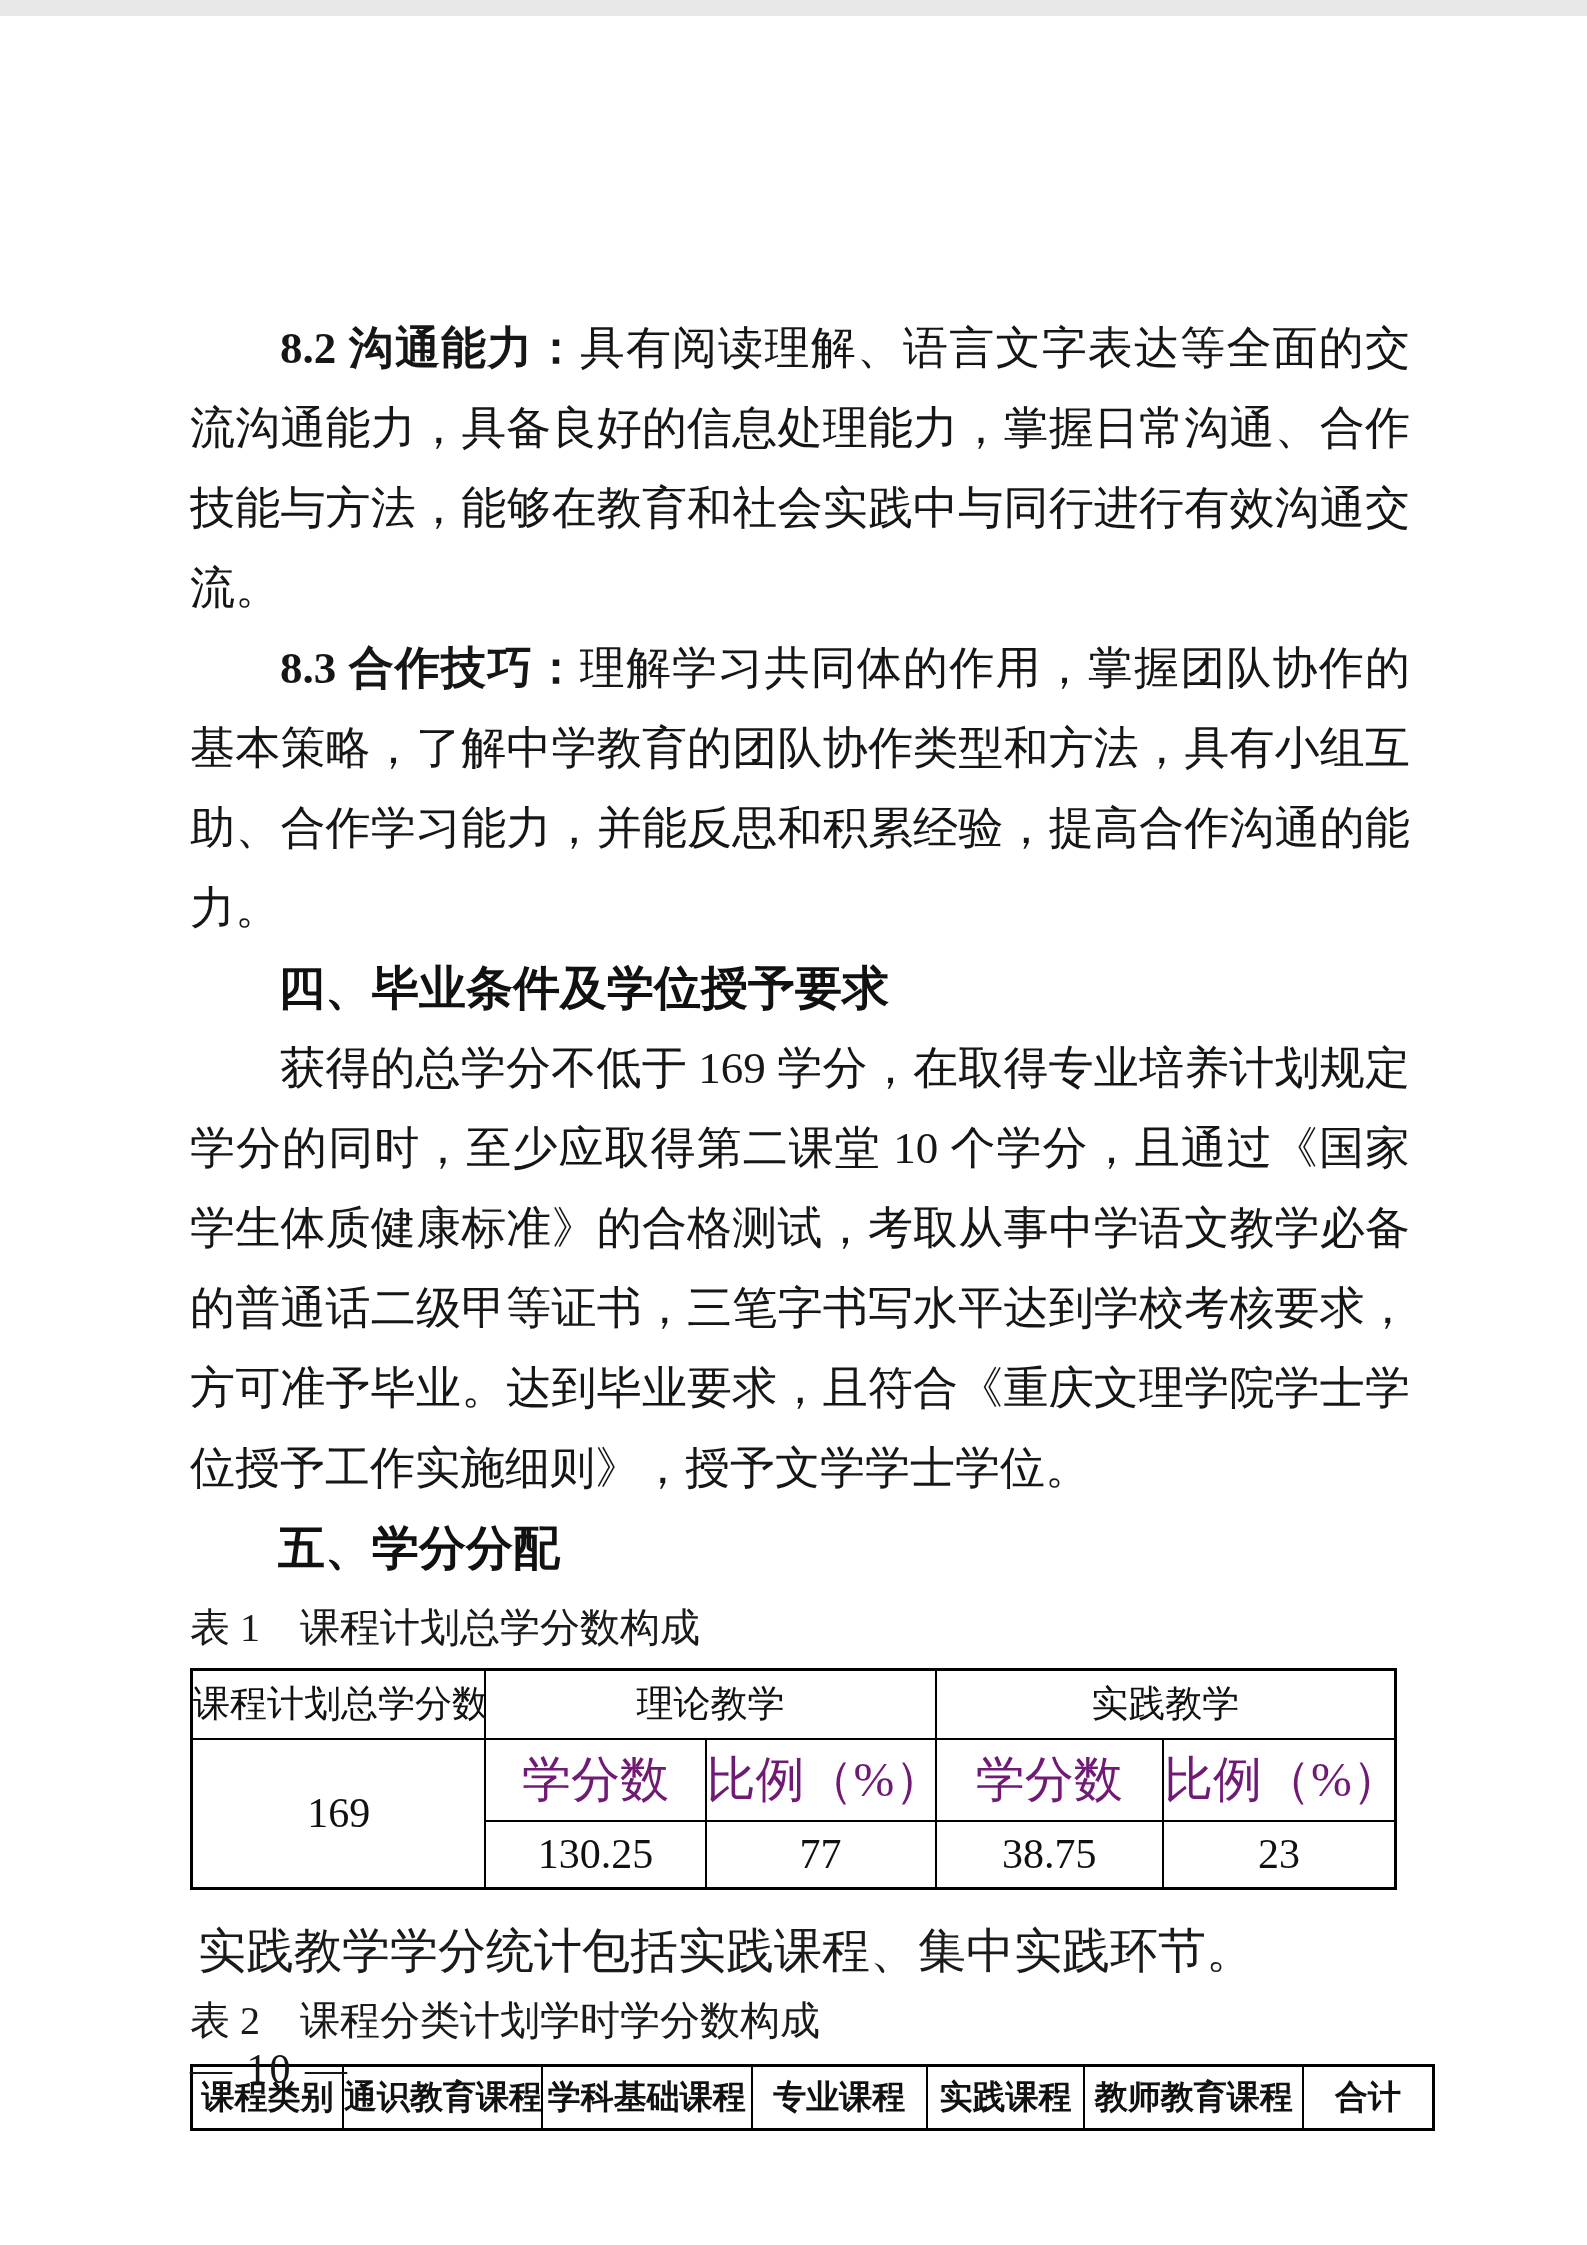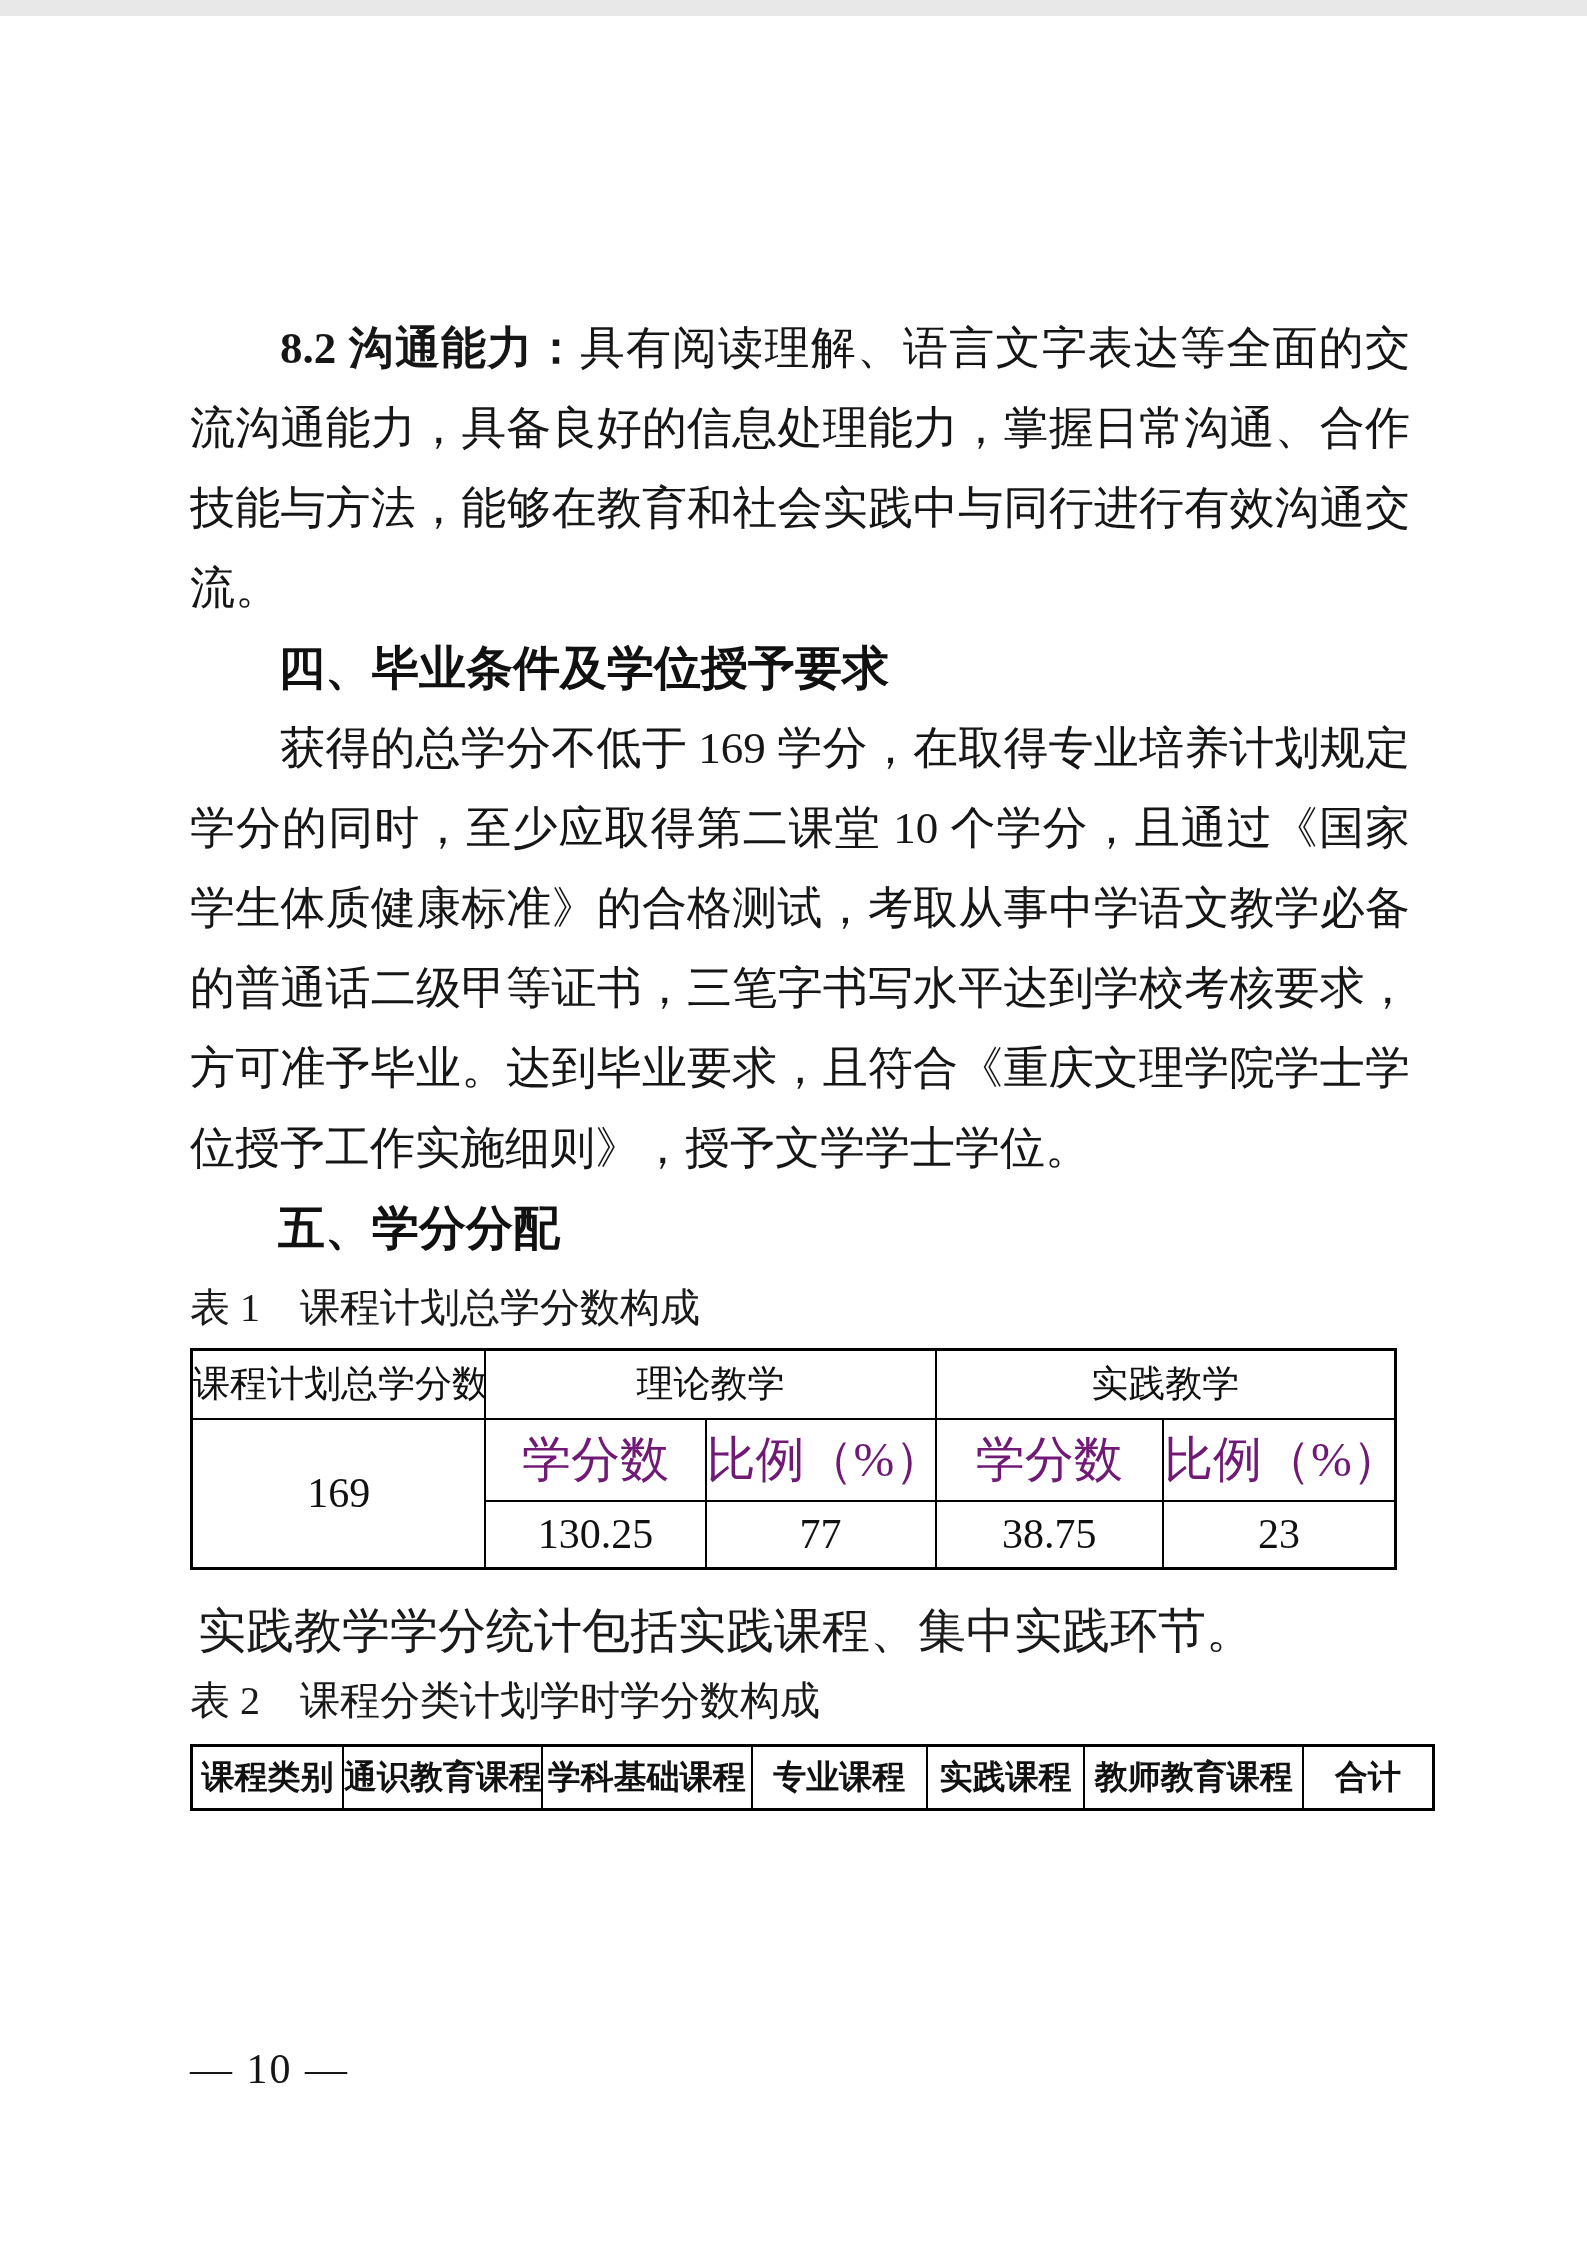--- a/index.html
+++ b/index.html
@@ -122,20 +122,21 @@
   }
 </style>
 </head>
 <body>
 
 <div class="page">
   <div class="content">
 
     <p class="body"><b>8.2 沟通能力：</b><span>具有阅读理解、语言文字表达等全面的交流沟通能力，具备良好的信息处理能力，掌握日常沟通、合作技能与方法，能够在教育和社会实践中与同行进行有效沟通交流。</span></p>
 
+    <p class="body"><b>8.3 合作技巧：</b><span>理解学习共同体的作用，掌握团队协作的基本策略，了解中学教育的团队协作类型和方法，具有小组互助、合作学习能力，并能反思和积累经验，提高合作沟通的能力。</span></p>
 
     <h2 class="heading">四、毕业条件及学位授予要求</h2>
 
     <p class="body">获得的总学分不低于 169 学分，在取得专业培养计划规定学分的同时，至少应取得第二课堂 10 个学分，且通过《国家学生体质健康标准》的合格测试，考取从事中学语文教学必备的普通话二级甲等证书，三笔字书写水平达到学校考核要求，方可准予毕业。达到毕业要求，且符合《重庆文理学院学士学位授予工作实施细则》，授予文学学士学位。</p>
 
     <h2 class="heading">五、学分分配</h2>
 
     <div class="caption">表 1　课程计划总学分数构成</div>
 
     <table class="credits-table">

